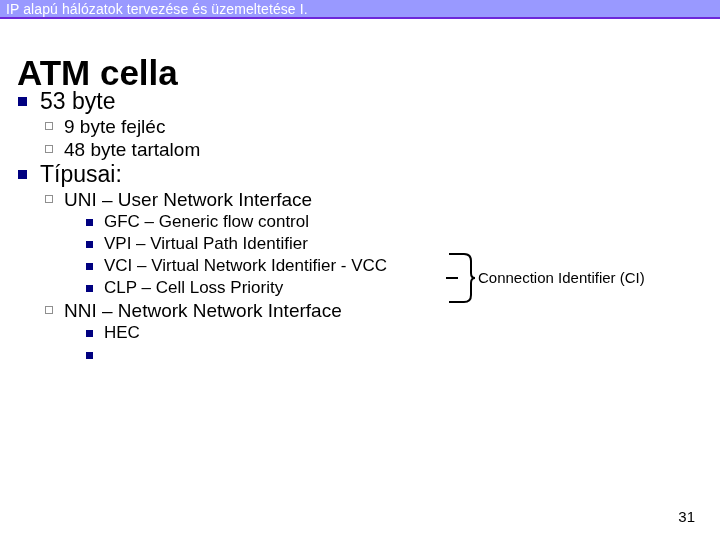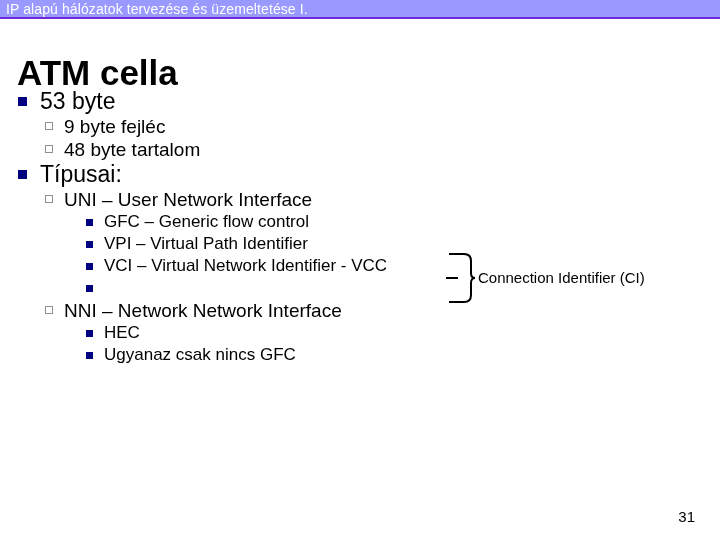--- a/index.html
+++ b/index.html
@@ -186,24 +186,24 @@
 
   <div id="body-content">
       <div class="bullet-row lvl1"><span class="marker"></span><span class="bullet-text">53 byte</span></div>
       <div class="bullet-row lvl2"><span class="marker"></span><span class="bullet-text">9 byte fejléc</span></div>
       <div class="bullet-row lvl2"><span class="marker"></span><span class="bullet-text">48 byte tartalom</span></div>
       <div class="bullet-row lvl1"><span class="marker"></span><span class="bullet-text">Típusai:</span></div>
       <div class="bullet-row lvl2"><span class="marker"></span><span class="bullet-text">UNI – User Network Interface</span></div>
       <div class="bullet-row lvl3"><span class="marker"></span><span class="bullet-text">GFC – Generic flow control</span></div>
       <div class="bullet-row lvl3"><span class="marker"></span><span class="bullet-text">VPI – Virtual Path Identifier</span></div>
       <div class="bullet-row lvl3"><span class="marker"></span><span class="bullet-text">VCI – Virtual Network Identifier - VCC</span></div>
-      <div class="bullet-row lvl3"><span class="marker"></span></div>
+      <div class="bullet-row lvl3"><span class="marker"></span><span class="bullet-text">CLP – Cell Loss Priority</span></div>
       <div class="bullet-row lvl2"><span class="marker"></span><span class="bullet-text">NNI – Network Network Interface</span></div>
       <div class="bullet-row lvl3"><span class="marker"></span><span class="bullet-text">HEC</span></div>
-      <div class="bullet-row lvl3"><span class="marker"></span><span class="bullet-text">Ugyanaz csak nincs GFC</span></div>
+      <div class="bullet-row lvl3"><span class="marker"></span></div>
     </div>
 
   <div id="brace-group">
     <svg id="brace-svg" width="48" height="52" viewBox="0 0 48 52">
       <path d="M 26 2 L 12 2 Q 5 2 5 9 L 5 21 Q 5 26 1 26 Q 5 26 5 31 L 5 43 Q 5 50 12 50 L 26 50" fill="none" stroke="#000000" stroke-width="2" stroke-linecap="square" stroke-linejoin="miter" transform="translate(48,0) scale(-1,1)"></path>
       <line x1="18" y1="26" x2="30" y2="26" stroke="#000000" stroke-width="2"></line>
     </svg>
     <div id="brace-label">Connection Identifier (CI)</div>
   </div>
 

